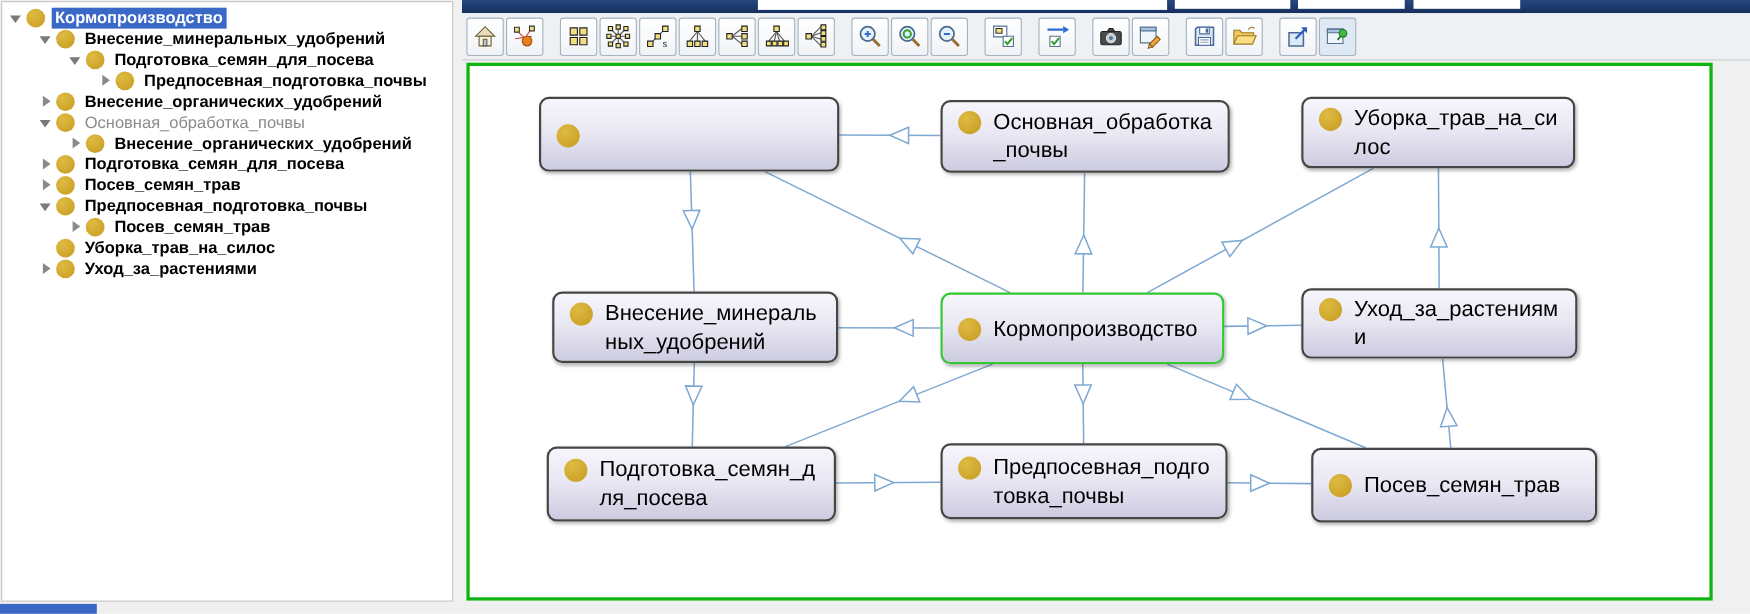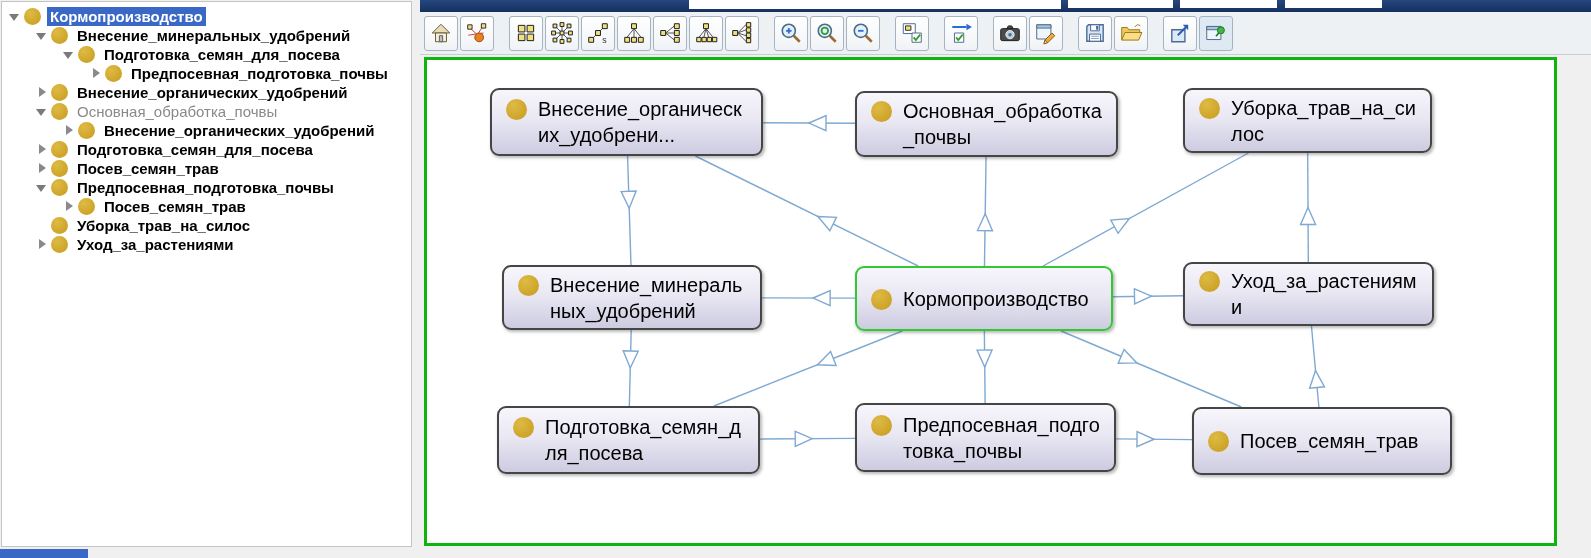--- a/index.html
+++ b/index.html
@@ -412,21 +412,20 @@
       <line x1="689" y1="378.85735512630015" x2="765" y2="379.6478454680535" stroke="#7fa9d2" stroke-width="1.4"></line>
       <polygon points="727,379.25260029717685 709.9229147996093,386.5753839931899 710.07892419153,371.5761953128101" fill="#fff" stroke="#7fa9d2" stroke-width="1.4"></polygon>
       <line x1="891.8775510204082" y1="347" x2="884.4387755102041" y2="266" stroke="#7fa9d2" stroke-width="1.4"></line>
       <polygon points="888.5301020408164,310.55 897.5533554287948,326.7928722304996 882.6162129959927,328.16465061718554" fill="#fff" stroke="#7fa9d2" stroke-width="1.4"></polygon>
       <line x1="881.3155619596541" y1="202" x2="880.6873198847262" y2="93" stroke="#7fa9d2" stroke-width="1.4"></line>
       <polygon points="881.0014409221901,147.5 888.5992974313646,164.4564906884059 873.599546575968,164.54294458382606" fill="#fff" stroke="#7fa9d2" stroke-width="1.4"></polygon>
     </svg>
 <div class="gnode" style="left: 63px; top: 28px; width: 273px; height: 68px;">
       <div class="ginner">
         <span class="gdot"></span>
-        <div class="glabel">Внесение_органических_удобрени...</div>
       </div>
     </div>
     <div class="gnode" style="left: 428px; top: 31px; width: 263px; height: 66px;">
       <div class="ginner">
         <span class="gdot"></span>
         <div class="glabel">Основная_обработка_почвы</div>
       </div>
     </div>
     <div class="gnode" style="left: 756px; top: 28px; width: 249px; height: 65px;">
       <div class="ginner">

